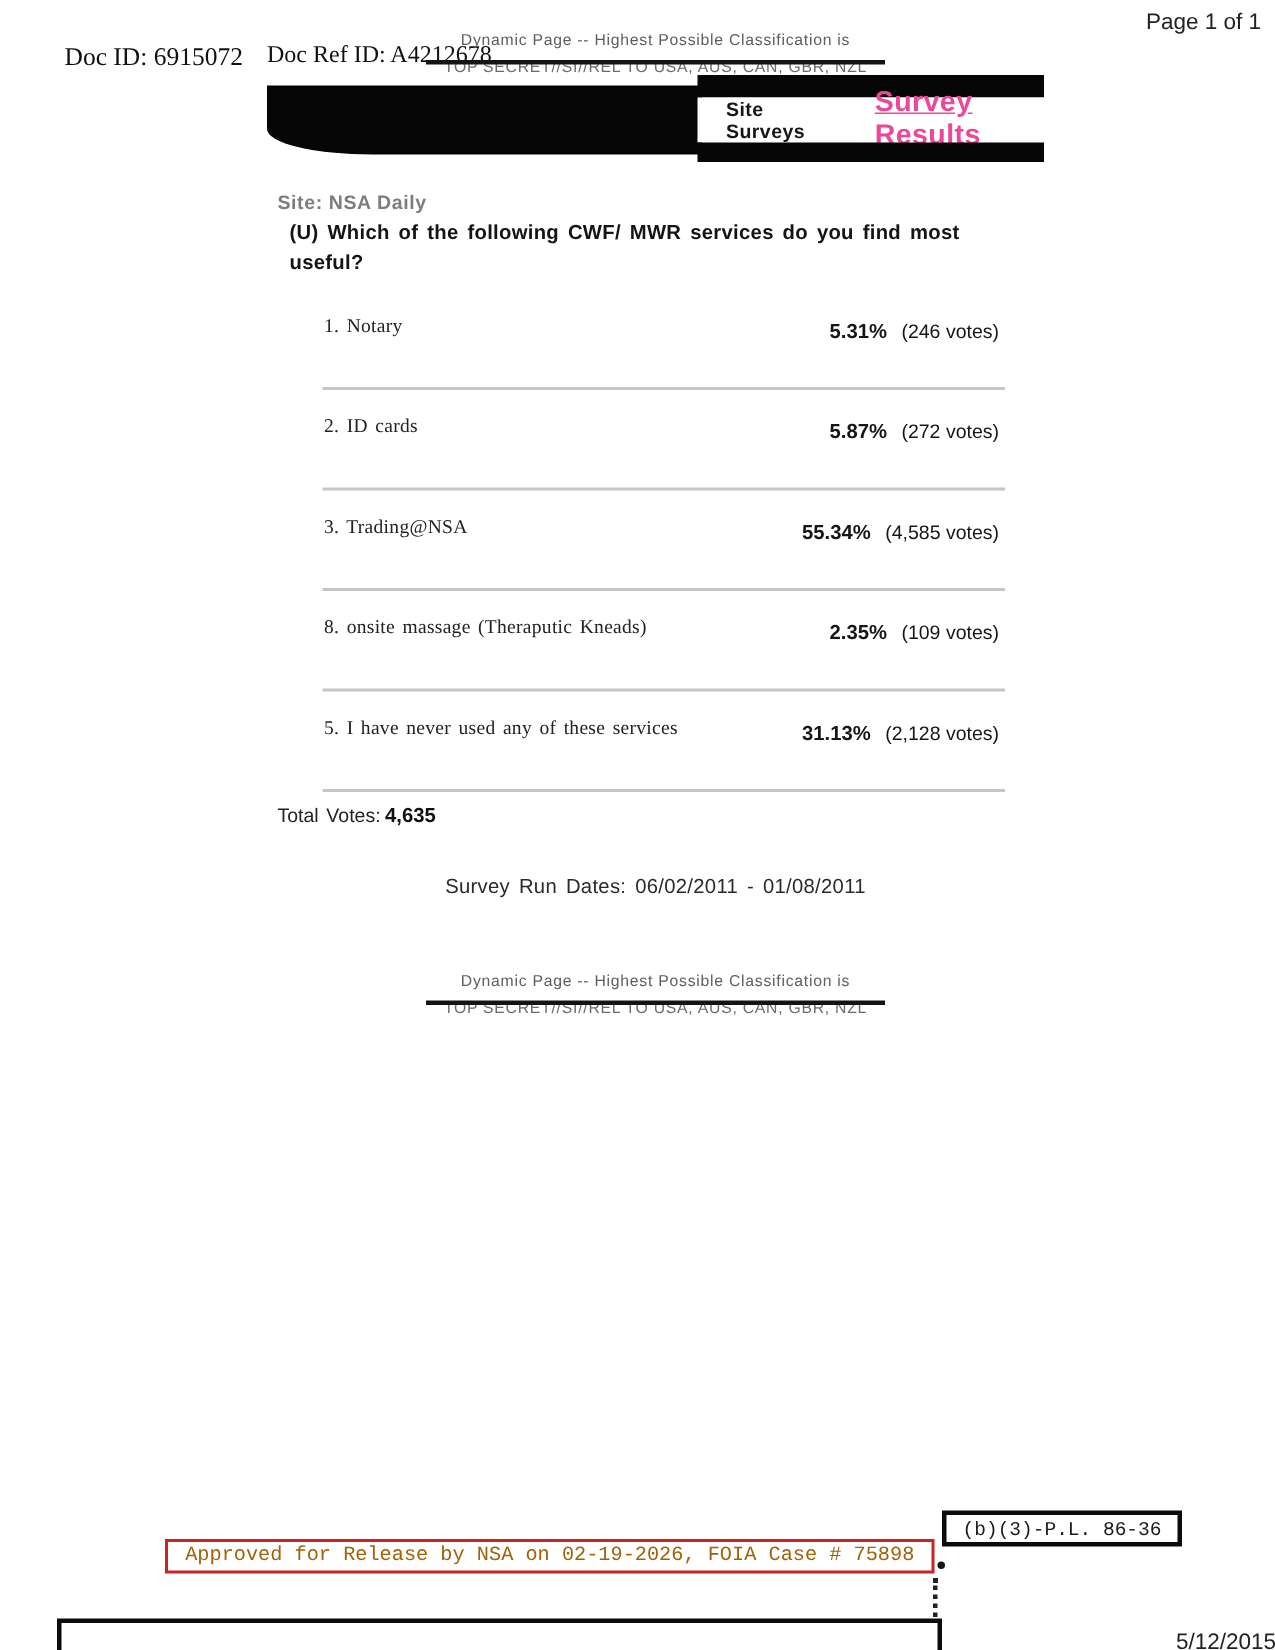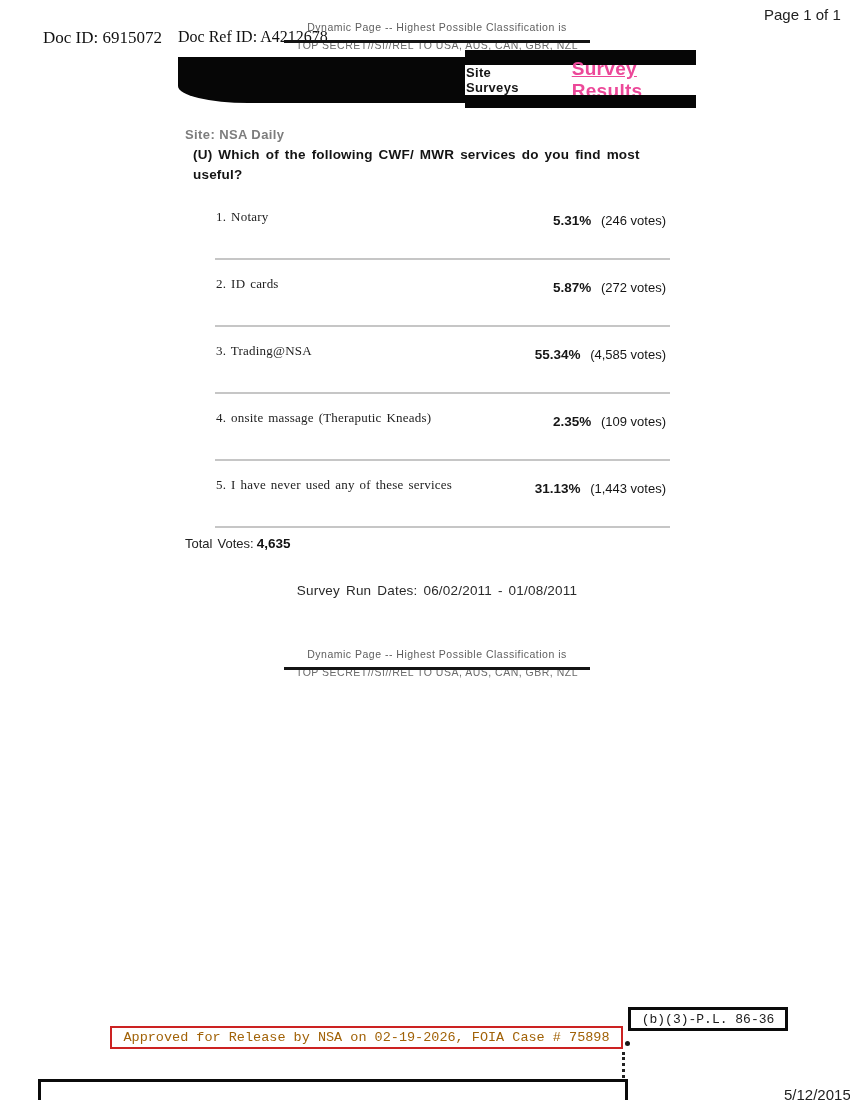--- a/index.html
+++ b/index.html
@@ -19,21 +19,21 @@
   .class-line  { font-size:10.5px; letter-spacing:.5px; color:#5e5e5e; line-height:13px; }
   .strike-wrap { position:relative; display:inline-block; margin-top:1px; }
   .strike-text { font-size:10.5px; letter-spacing:.5px; color:#6b6b6b; line-height:13px; }
   .strike-bar  { position:absolute; left:-12px; right:-12px; top:5px; height:3px; background:#141414; }
 
   
   .hdr-left-block { position:absolute; left:165px; top:57px; width:290px; height:46px;
                     background:#060606; border-bottom-left-radius:70px 17px; }
   .hdr-right-top  { position:absolute; left:452px; top:50px; width:231px; height:15px; background:#060606; }
   .hdr-tabs       { position:absolute; left:452px; top:65px; width:231px; height:30px; background:#fff;
-                    display:flex; align-items:center; gap:34px; padding-left:1px; }
+                    display:flex; align-items:center; gap:34px; padding-left:19px; }
   .hdr-right-bot  { position:absolute; left:452px; top:95px; width:231px; height:13px; background:#060606; }
   .tab-active { font-size:13px; font-weight:700; color:#161616; letter-spacing:.3px; cursor:pointer; }
   .tab-link   { font-size:19px; font-weight:700; color:#ec4899; letter-spacing:.3px;
                 text-decoration:underline; cursor:pointer; }
 
   
   .site-label { position:absolute; left:172px; top:127px; font-size:13px; font-weight:700;
                 color:#7d7d7d; letter-spacing:.4px; }
   .question   { position:absolute; left:180px; top:145px; width:500px; font-size:13.5px; font-weight:700;
                 color:#141414; line-height:1.45; word-spacing:2px; letter-spacing:.2px; }
@@ -120,32 +120,32 @@
     </div>
     <div class="option">
       <span class="option-label">3. Trading@NSA</span>
       <span class="option-value">
         <span class="option-pct">55.34%</span>
         <span class="option-votes">(4,585 votes)</span>
       </span>
       <span class="option-divider"></span>
     </div>
     <div class="option">
-      <span class="option-label">4. onsite massage (Theraputic Kneads)</span>
+      <span class="option-label">8. onsite massage (Theraputic Kneads)</span>
       <span class="option-value">
         <span class="option-pct">2.35%</span>
         <span class="option-votes">(109 votes)</span>
       </span>
       <span class="option-divider"></span>
     </div>
     <div class="option">
       <span class="option-label">5. I have never used any of these services</span>
       <span class="option-value">
         <span class="option-pct">31.13%</span>
-        <span class="option-votes">(1,443 votes)</span>
+        <span class="option-votes">(2,128 votes)</span>
       </span>
       <span class="option-divider"></span>
     </div>
   </div>
 
   <div class="total-votes">
     <span>Total Votes:</span><b>4,635</b>
   </div>
 
   <div class="run-dates">Survey Run Dates: 06/02/2011 - 01/08/2011</div>

